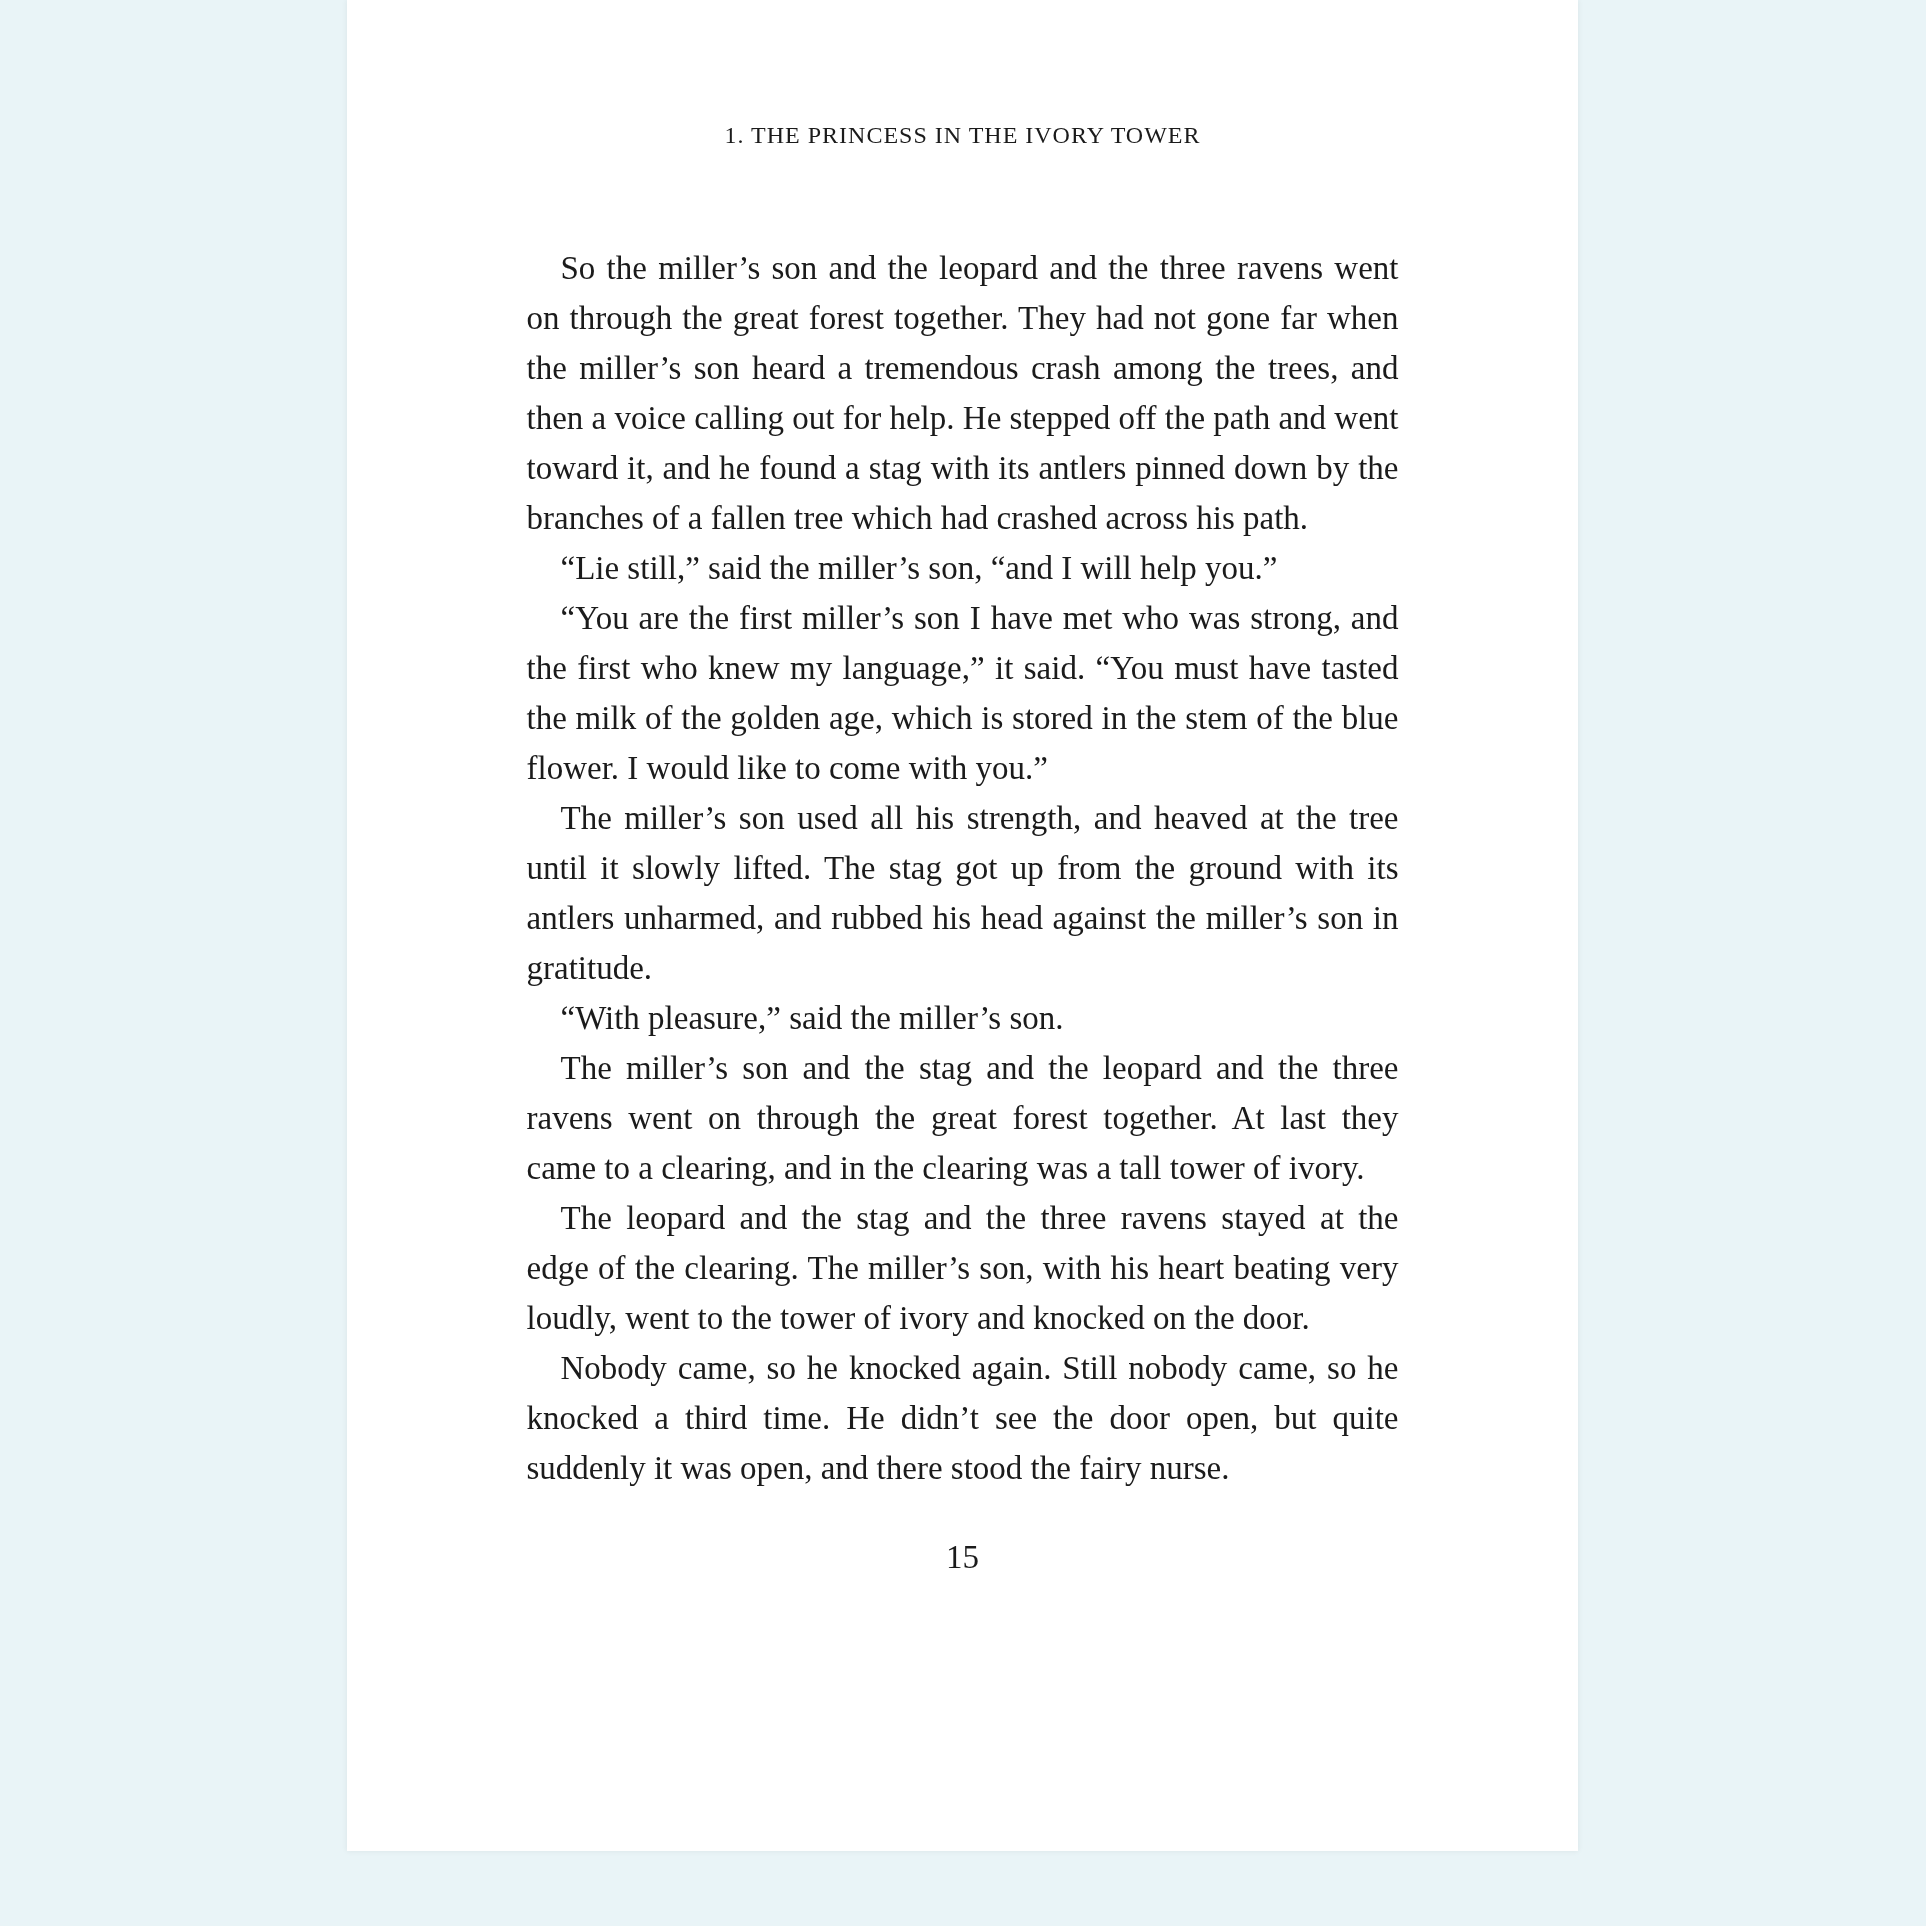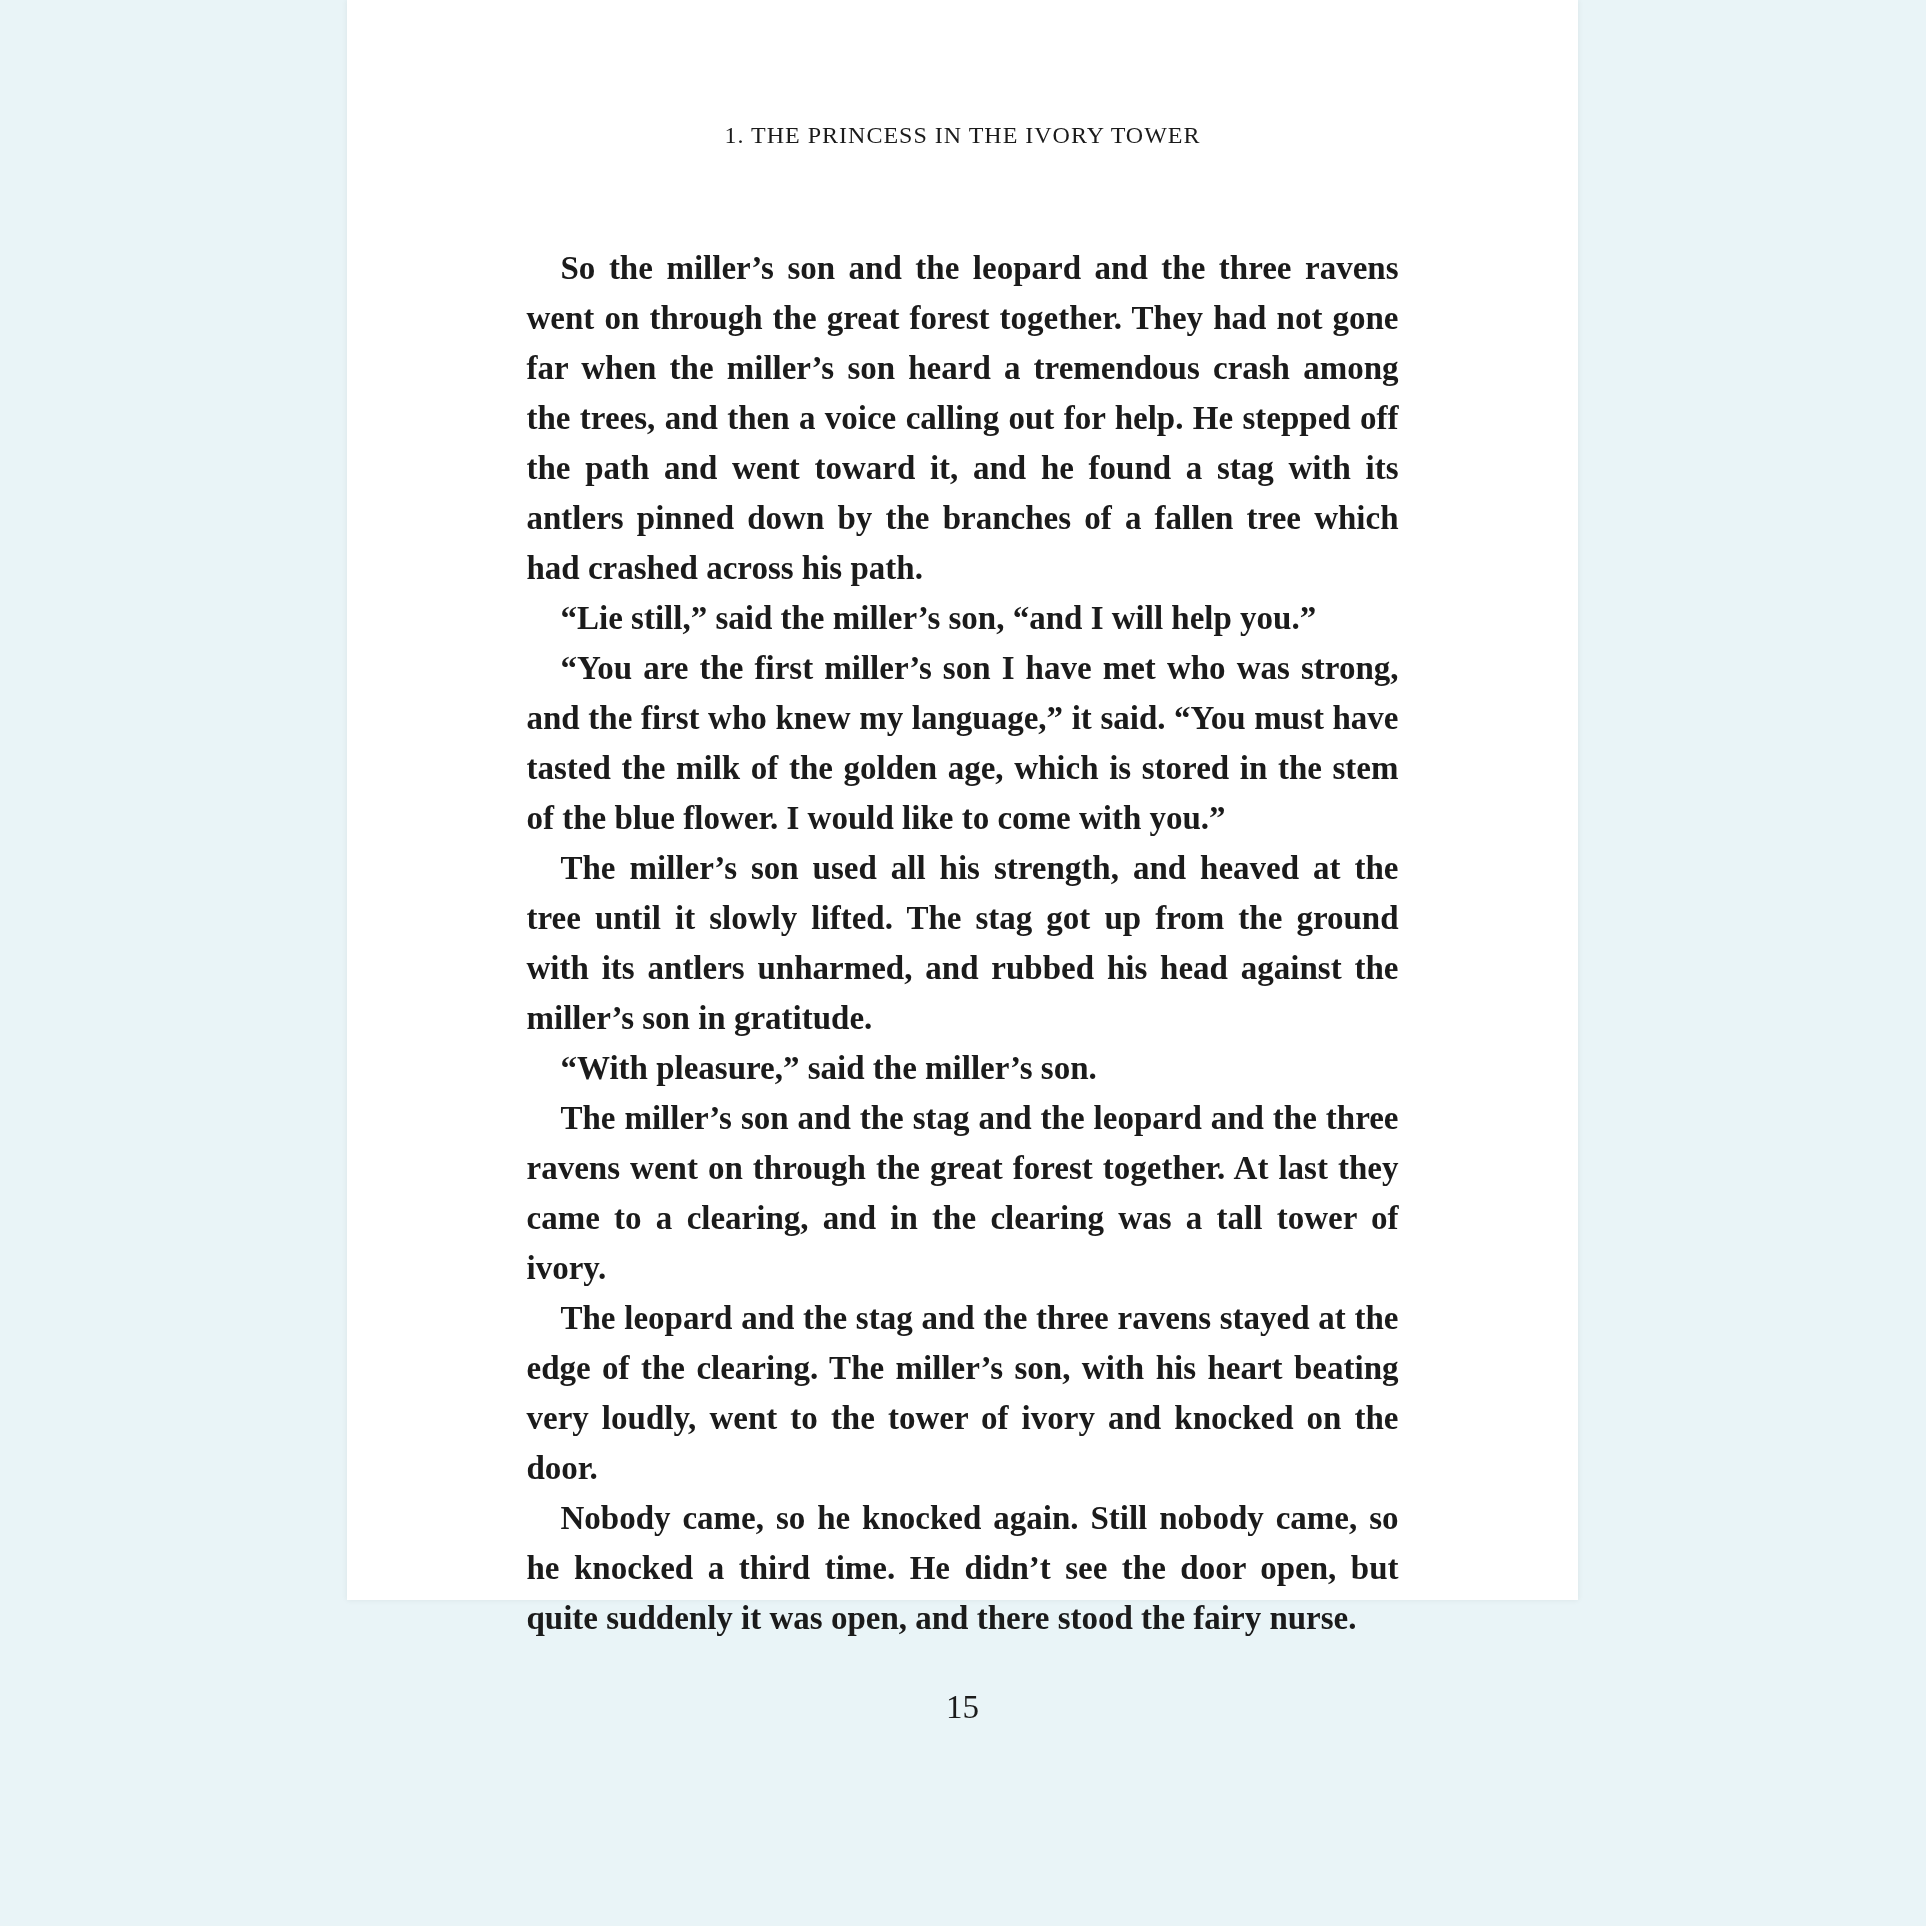--- a/index.html
+++ b/index.html
@@ -15,37 +15,36 @@
   }
   .backdrop {
     position: absolute;
     inset: 0;
   }
   .page {
     position: absolute;
     left: 347px;
     top: 0;
     width: 1231px;
-    height: 1600px;
+    height: 1851px;
     background: var(--page, #ffffff);
     box-shadow: 0 0 6px rgba(0,0,0,0.07);
     box-sizing: border-box;
   }
   .running-header {
     padding-top: 121px;
     text-align: center;
     font-size: 24px;
     line-height: 28px;
     letter-spacing: 1px;
     color: var(--ink, #1b1b1b);
   }
   .text-block {
     width: 872px;
     margin: 94px auto 0 auto;
-    font-weight: bold;
   }
   .text-block p {
     margin: 0;
     font-size: 33px;
     line-height: 50px;
     text-align: justify;
     text-indent: 34px;
     hyphens: none;
     color: var(--ink, #1b1b1b);
   }

